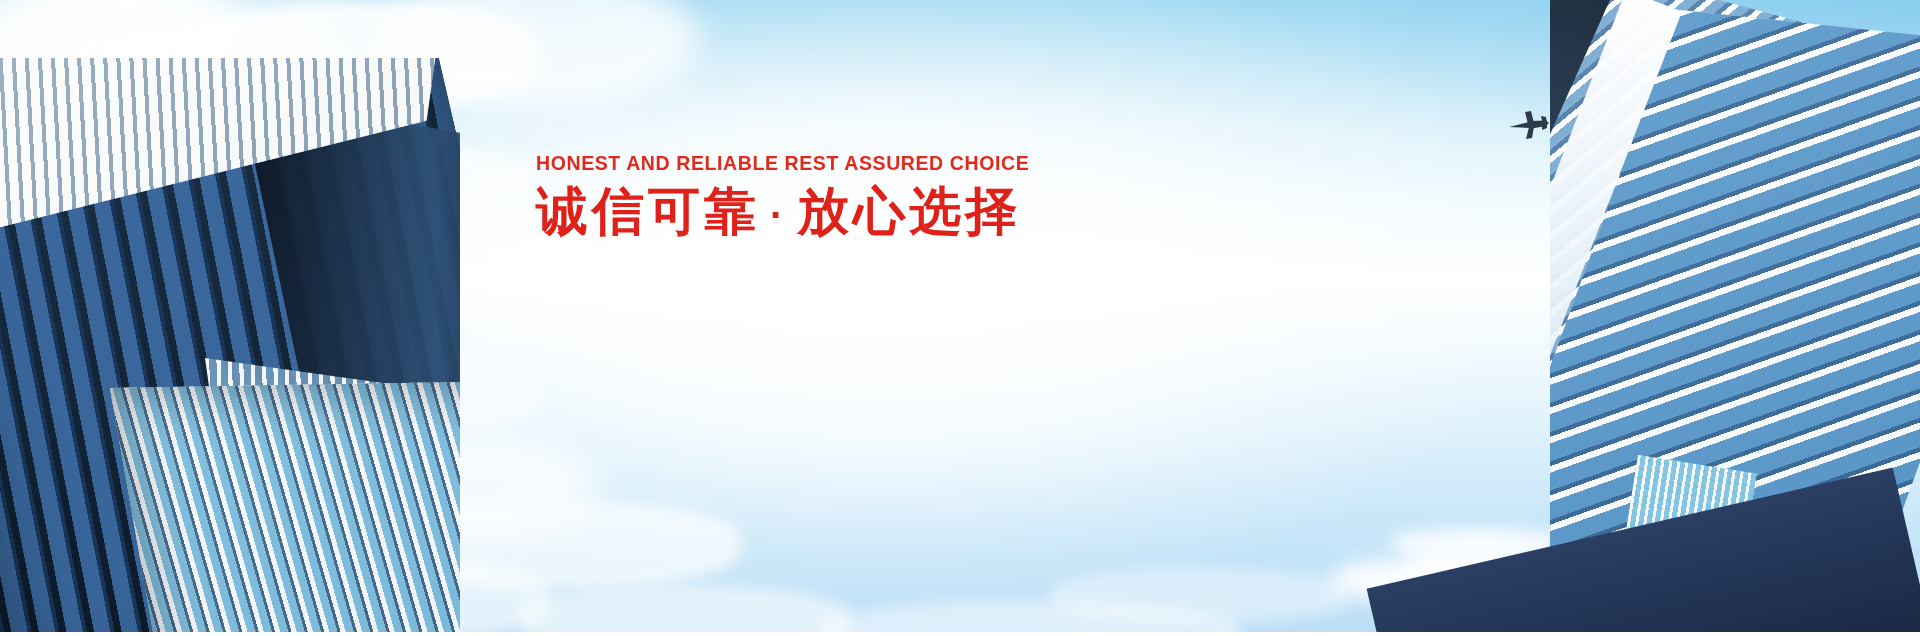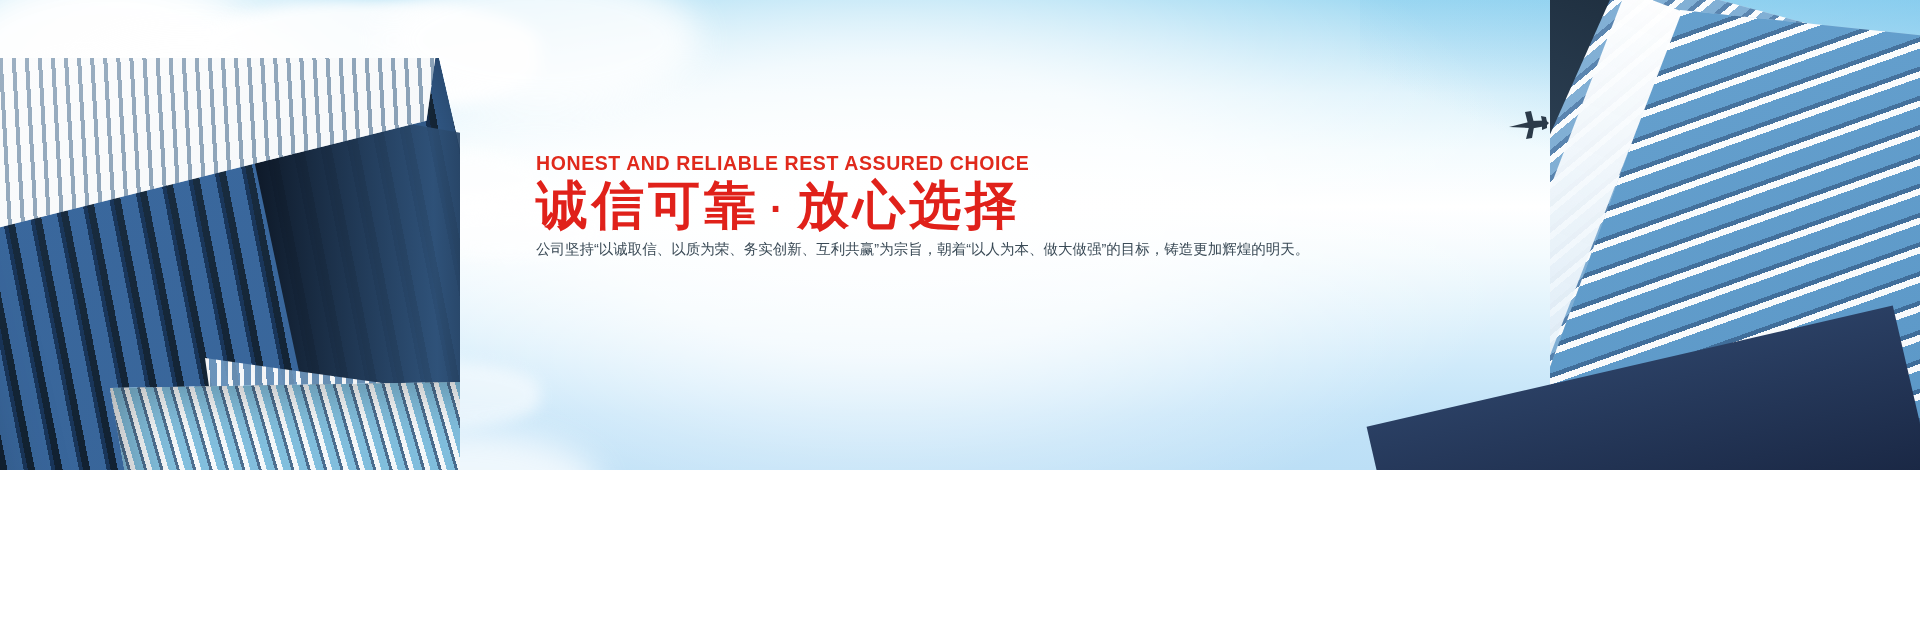--- a/index.html
+++ b/index.html
@@ -1,20 +1,20 @@
 <!DOCTYPE html>
 <html><head>
 <meta charset="utf-8">
 <title>Banner</title>
 <style>
   * { margin:0; padding:0; box-sizing:border-box; }
   html,body { width:1920px; height:636px; overflow:hidden; background:#fff;
               font-family:"Liberation Sans","DejaVu Sans",sans-serif; }
 
-  #banner { position:relative; width:1920px; height:470px; overflow:hidden; }
+  #banner { position:relative; width:1920px; height:632px; overflow:hidden; }
 
   
   .sky{
     position:absolute; inset:0;
     background:
       linear-gradient(to bottom,
         #9fd9f2 0%,
         #bce4f6 9%,
         #ddf2fb 20%,
         #f2fbfe 32%,
@@ -164,20 +164,21 @@
     transform:rotate(-13.5deg); transform-origin:right bottom; opacity:.9;
   }
 
   
   .copy{ position:absolute; left:536px; top:152px; width:820px; }
   .eyebrow{
     font-size:19.5px; letter-spacing:.6px; font-weight:600;
     color:#e02a1c; white-space:nowrap; line-height:1.2;
   }
   .headline{
+    margin-top:6px;
     font-size:52px; font-weight:bold; color:#e0211a;
     letter-spacing:4px; line-height:1.18; white-space:nowrap;
   }
   .headline .dot{ font-size:40px; padding:0 10px; vertical-align:middle; }
   .body{
     margin-top:12px; font-size:14.5px; color:#3a4a56; line-height:1.72;
     white-space:nowrap;
   }
 </style>
 </head>
@@ -255,16 +256,15 @@
   <div class="navy-strip2"></div>
   <div class="navy-strip"></div>
 
   <div class="copy">
     <div class="eyebrow">HONEST AND RELIABLE  REST ASSURED CHOICE</div>
 
     <div class="headline">
       <span>诚信可靠</span><span class="dot">·</span><span>放心选择</span>
     </div>
 
-    <div class="body" style="margin-top:0">公司坚持“以诚取信、以质为荣、务实创新、互利共赢”为宗旨，朝着“以人为本、做大做强”的目标，铸造更加辉煌的明天。</div>
   </div>
 
 </div>
 
 </body></html>

